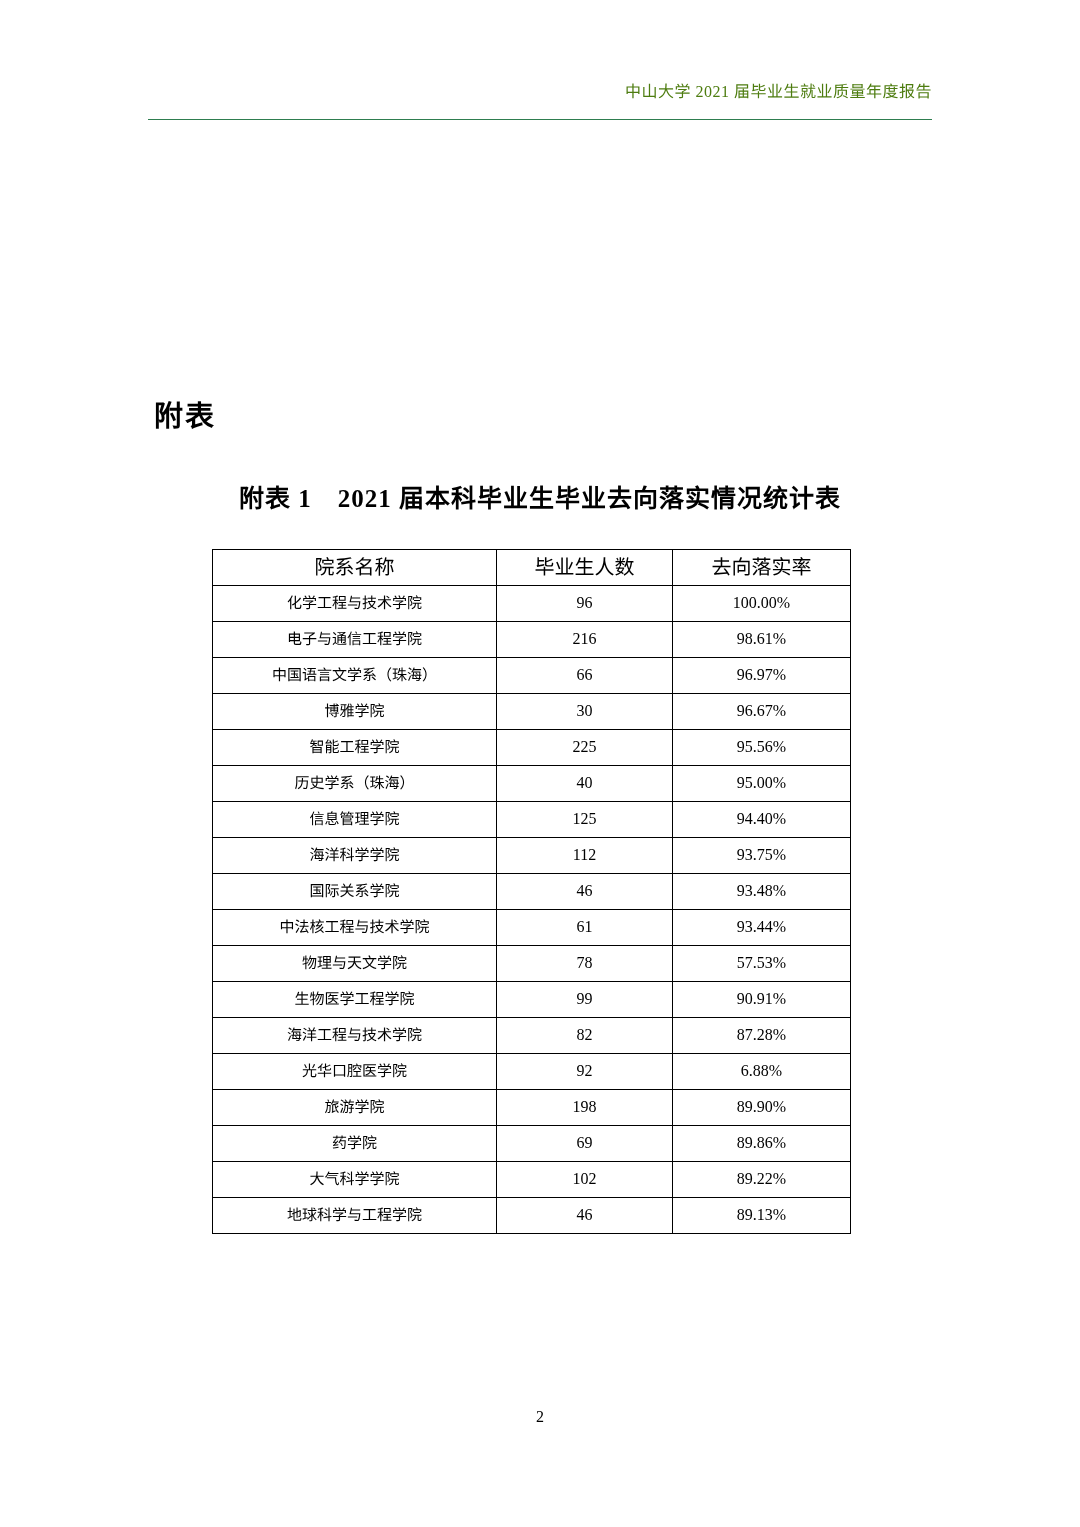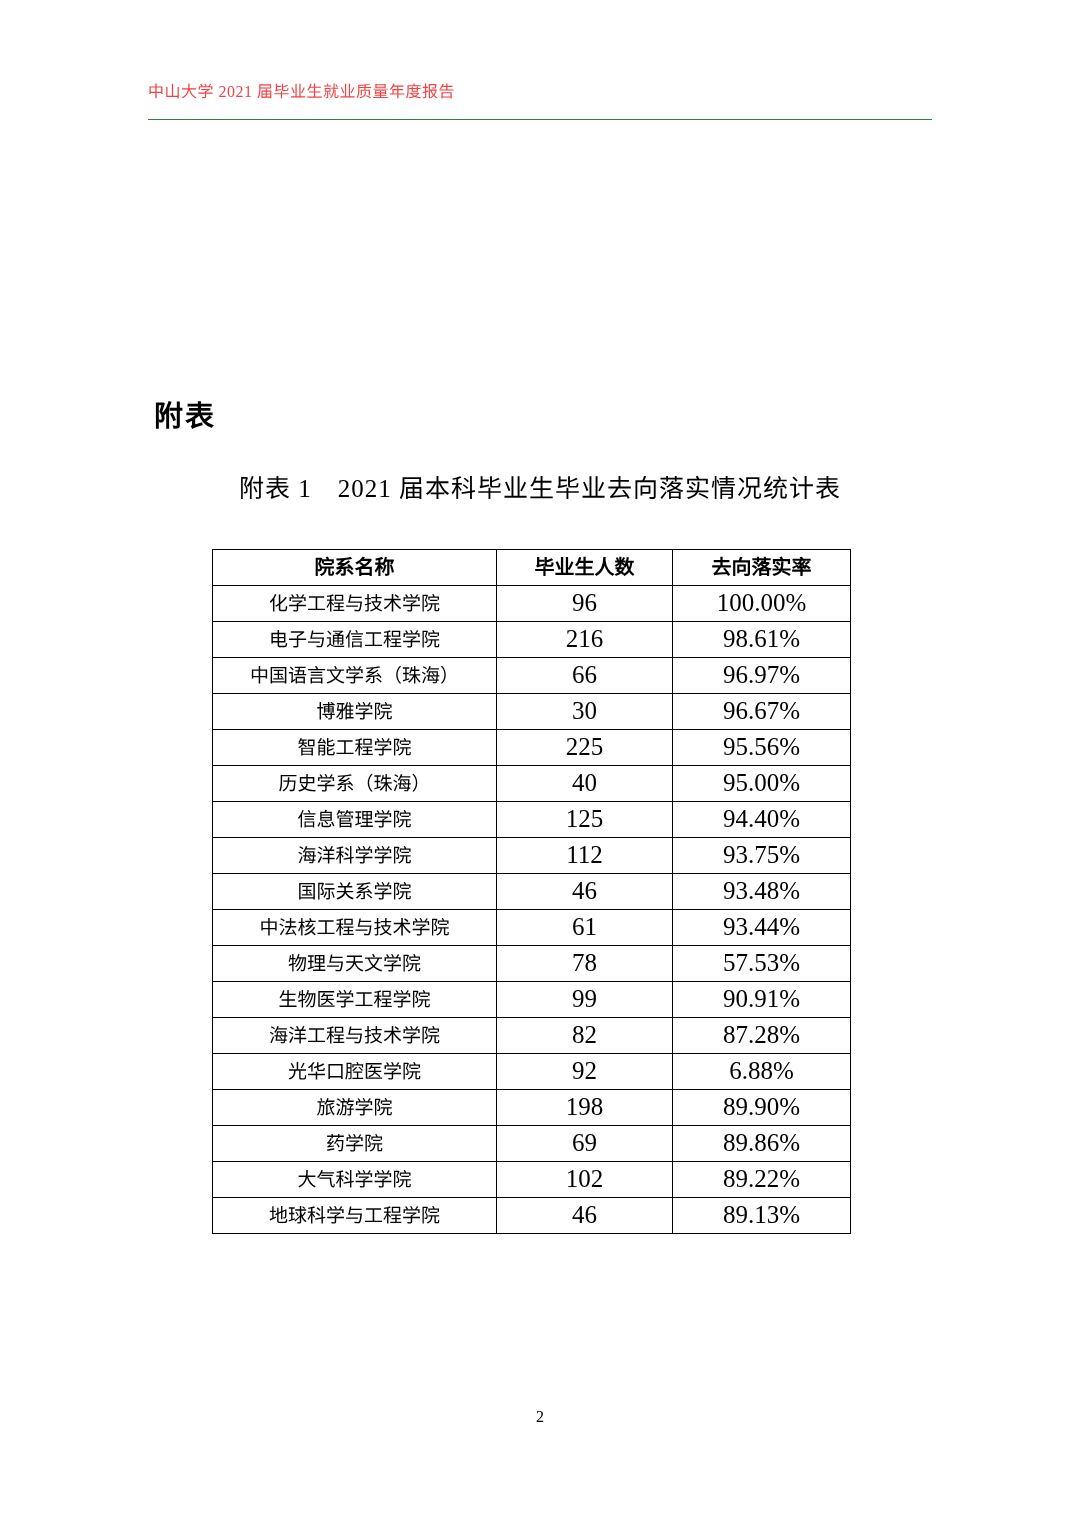--- a/index.html
+++ b/index.html
@@ -17,24 +17,24 @@
     box-sizing: border-box;
     overflow: hidden;
   }
 
   
   .header {
     position: absolute;
     top: 78px;
     left: 148px;
     width: 784px;
-    text-align: left;
+    text-align: right;
     font-size: 16px;
     letter-spacing: 0.5px;
-    color: #ef4444;
+    color: #4d7c0f;
   }
   .header-rule {
     position: absolute;
     top: 119px;
     left: 148px;
     width: 784px;
     height: 0;
     border-top: 1.5px solid #2e7d4f;
   }
 
@@ -43,26 +43,26 @@
     position: absolute;
     top: 392px;
     left: 154px;
     font-size: 29px;
     font-weight: bold;
     letter-spacing: 2px;
   }
 
   .table-title {
     position: absolute;
-    top: 468px;
+    top: 478px;
     left: 148px;
     width: 784px;
     text-align: center;
     font-size: 25px;
-    font-weight: normal;
+    font-weight: bold;
     letter-spacing: 1px;
   }
   .table-title .tt-num {
     margin-right: 26px;
   }
 
   
   .table-wrap {
     position: absolute;
     top: 549px;
@@ -81,29 +81,29 @@
 
   table.stat th, table.stat td {
     border: 1px solid #000000;
     height: 35px;
     text-align: center;
     vertical-align: middle;
     padding: 0 4px;
     line-height: 1.15;
   }
   table.stat th {
-    font-weight: bold;
+    font-weight: normal;
     font-size: 20px;
   }
   table.stat td.name {
-    font-size: 19px;
+    font-size: 15px;
   }
   table.stat td.num,
   table.stat td.rate {
-    font-size: 25px;
+    font-size: 16px;
     margin-left: 8px;
   }
 
   
   .page-number {
     position: absolute;
     top: 1408px;
     left: 0;
     width: 1080px;
     text-align: center;

